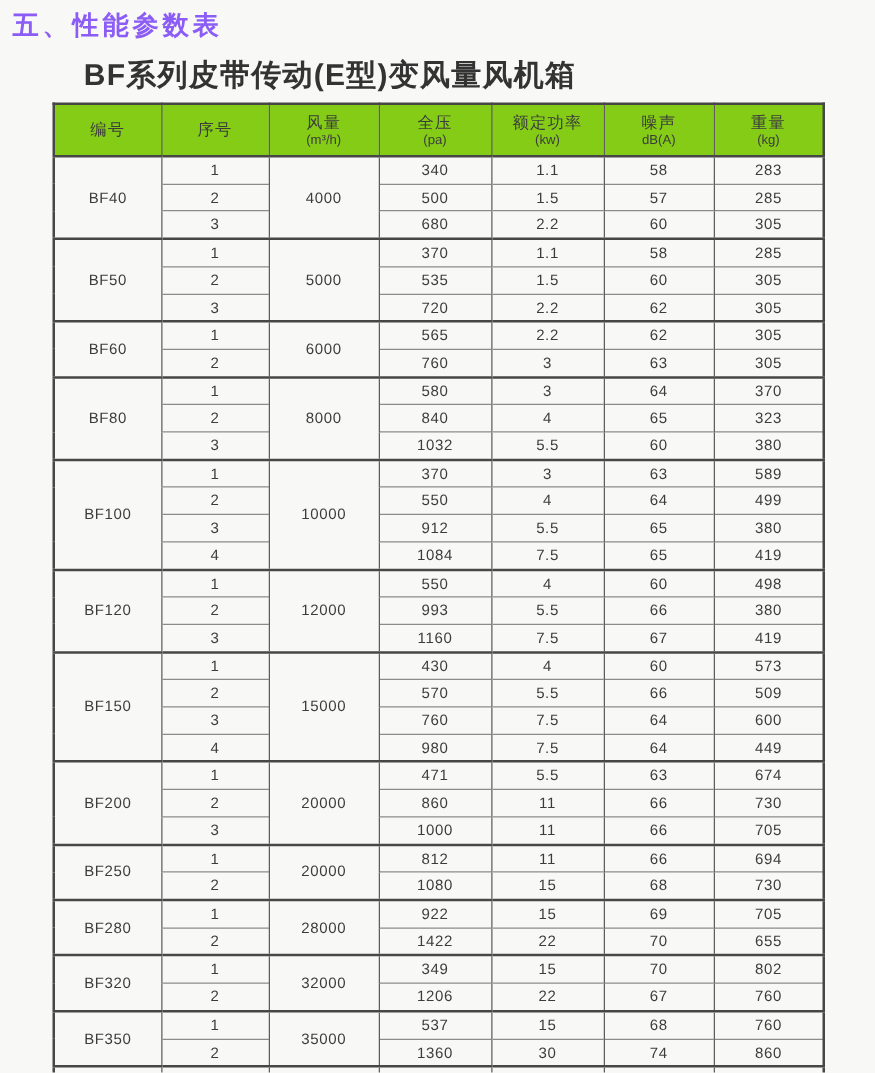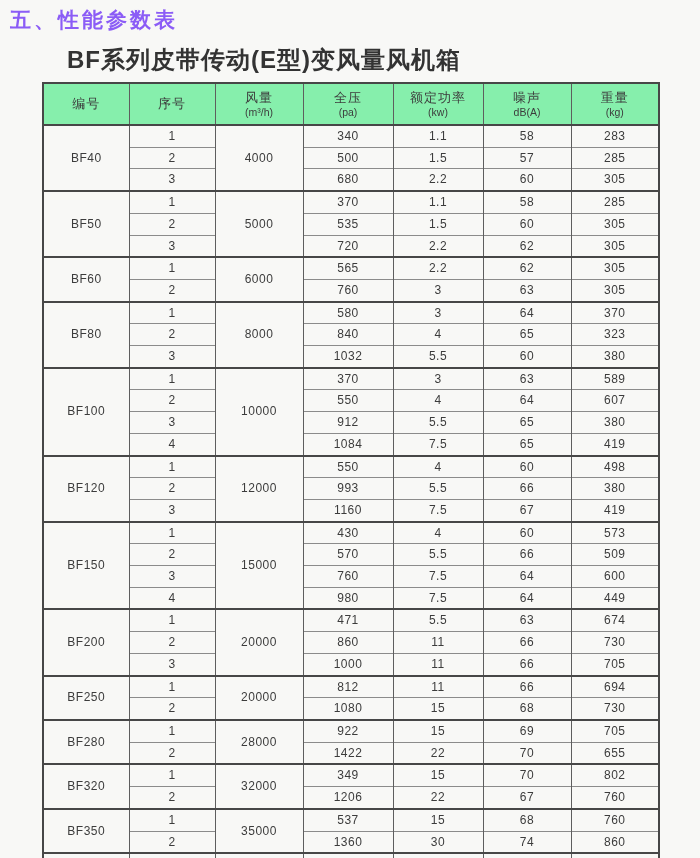--- a/index.html
+++ b/index.html
@@ -45,21 +45,21 @@
     text-align: center;
     vertical-align: middle;
     font-size: 12px;
     color: #3c3c3c;
     letter-spacing: 0.5px;
   }
   thead th {
     height: 40px;
     font-weight: 400;
     border-bottom: 2px solid #474747;
-    background: #86efac;
+    background: #84cc16;
   }
   .h-label { font-size: 13px; line-height: 16px; letter-spacing: 1px; }
   .h-unit  { font-size: 10.5px; line-height: 12px; letter-spacing: 0px; }
   tbody td { height: 20.7px; line-height: 20.7px; }
   tbody tr:not(.group-start) td { border-top: 1px solid #8b8b8b; }
   tbody tr.group-start td { border-top: 2px solid #474747; }
 </style>
 </head>
 <body>
 
@@ -199,21 +199,21 @@
         <td>370</td>
         <td>3</td>
         <td>63</td>
         <td>589</td>
       </tr>
       <tr>
         <td>2</td>
         <td>550</td>
         <td>4</td>
         <td>64</td>
-        <td>607</td>
+        <td>499</td>
       </tr>
       <tr>
         <td>3</td>
         <td>912</td>
         <td>5.5</td>
         <td>65</td>
         <td>380</td>
       </tr>
       <tr>
         <td>4</td>

